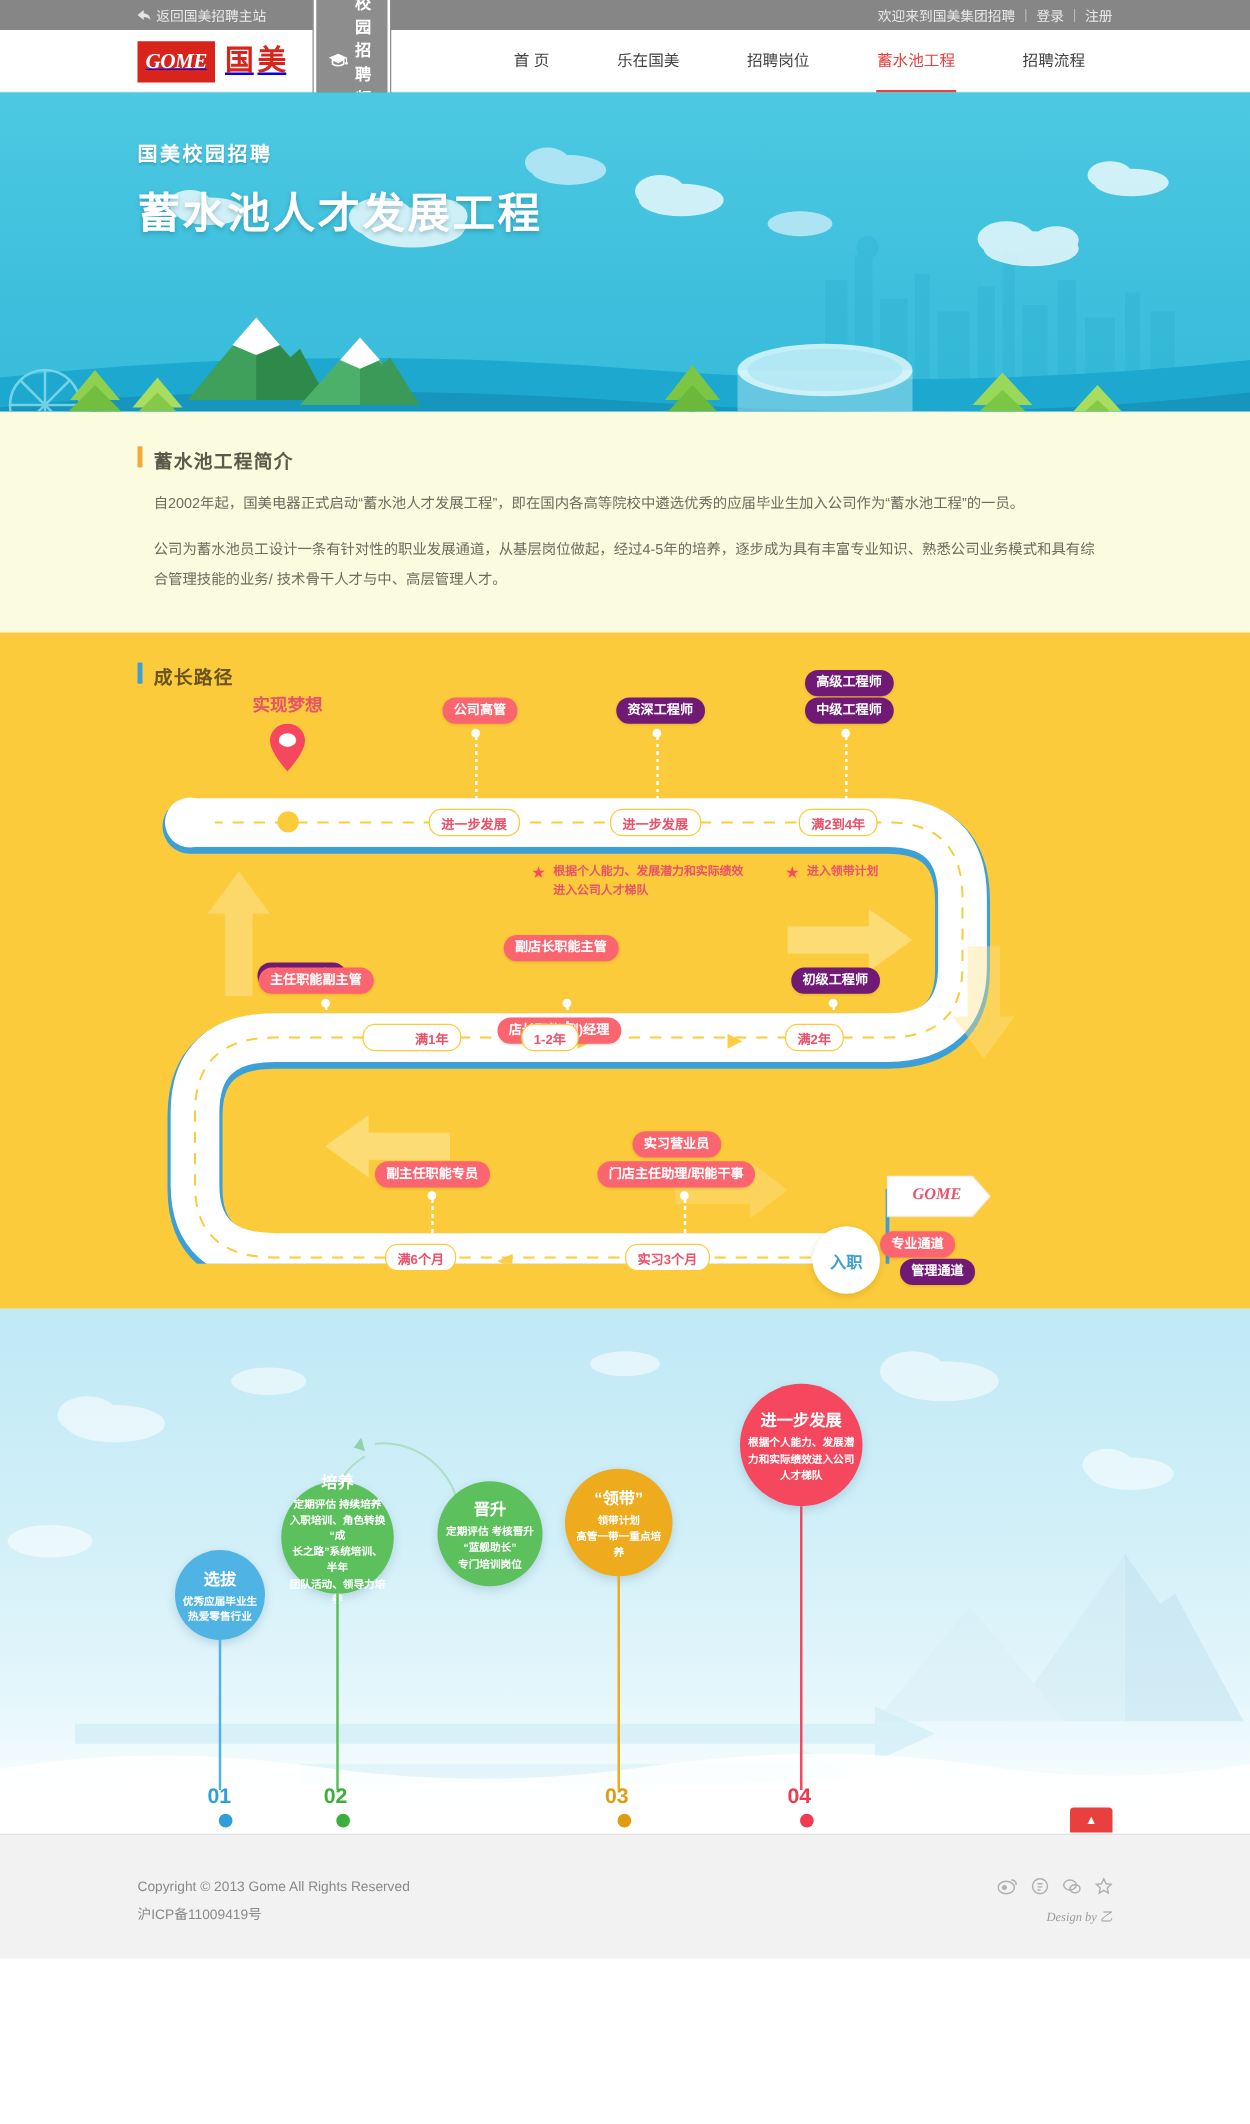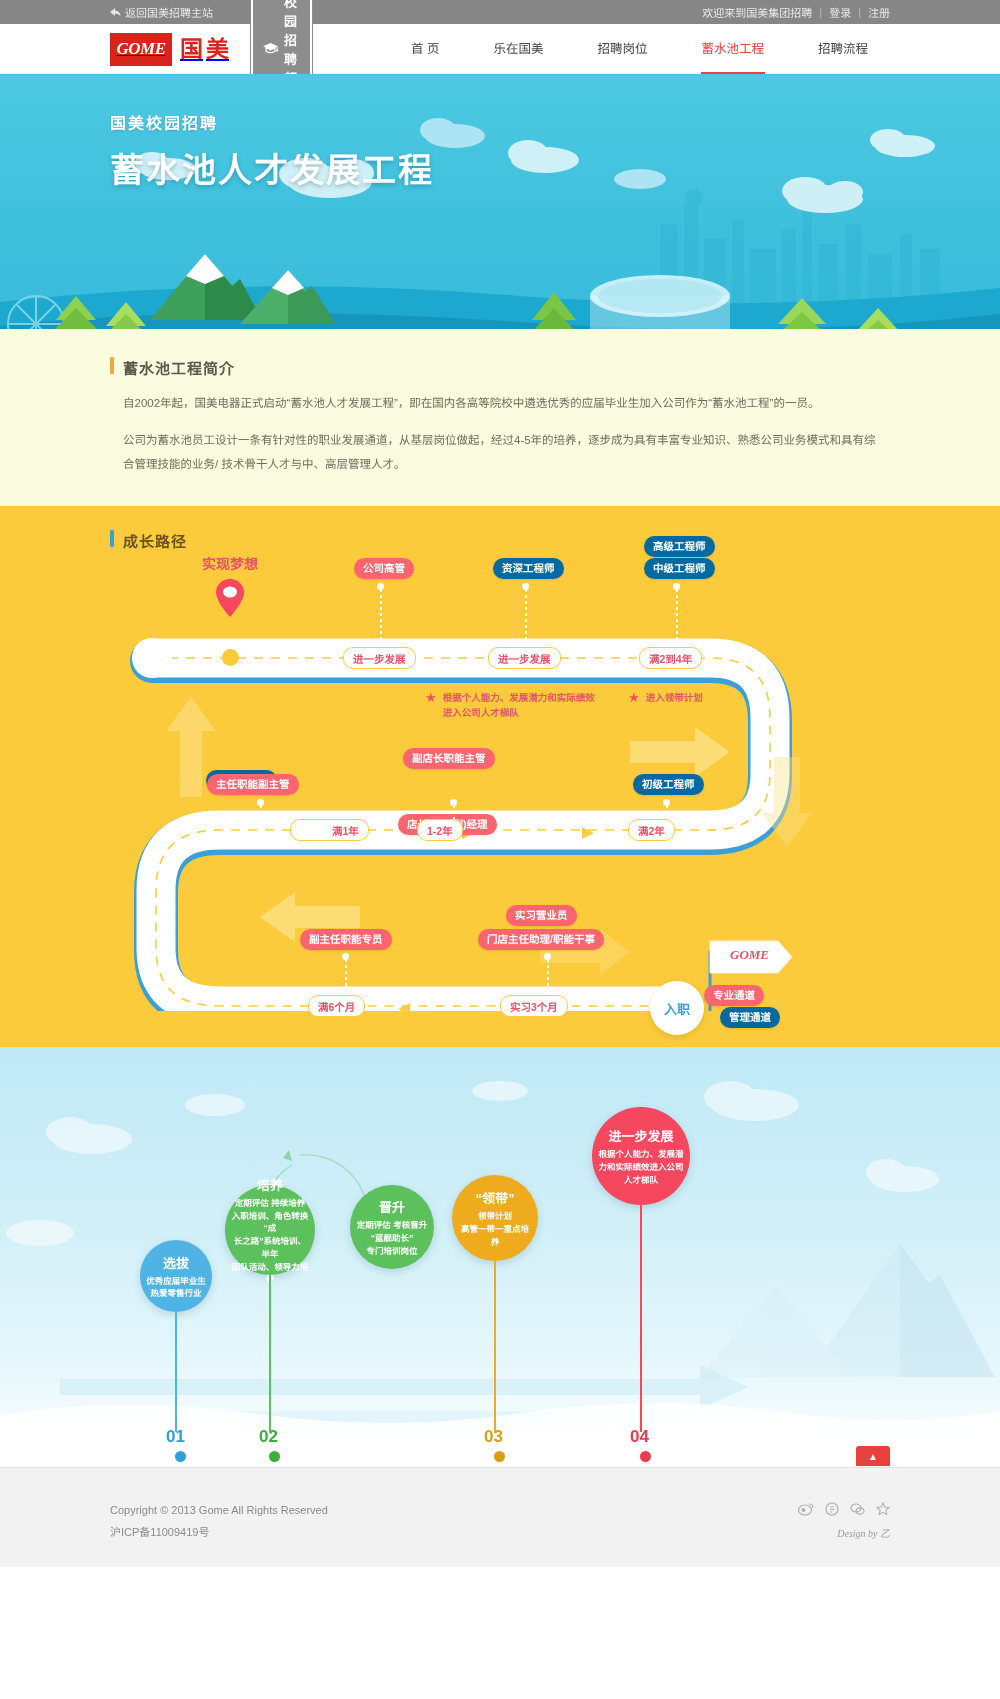--- a/index.html
+++ b/index.html
@@ -87,21 +87,21 @@
   .growth .sec-text { color:#6a5420; }
   .path-canvas { position:relative; width:780px; height:450px; margin-top:10px; }
   .path-svg { position:absolute; left:0; top:0; }
 
   .chip {
     position:absolute; color:#fff; font-size:10.5px; font-weight:bold;
     border-radius:11px; padding:3px 9px; white-space:nowrap; line-height:1.35;
     box-shadow:0 1px 2px rgba(120,80,0,.18);
   }
   .chip.red  { background:#fb6570; }
-  .chip.blue { background:#0369a1; }
+  .chip.blue { background:#701a75; }
   .chip-dot { position:absolute; width:7px; height:7px; border-radius:50%; background:#fff; }
   .chip-stem { position:absolute; width:2px; background:repeating-linear-gradient(#fff 0 3px, transparent 3px 6px); }
 
   .timechip {
     position:absolute; background:#fff; border:1.5px solid #fbcb3b; color:#e8536a;
     font-size:10.5px; font-weight:bold; border-radius:10px; padding:2.5px 9px;
     white-space:nowrap;
   }
   .note { position:absolute; display:flex; gap:6px; align-items:flex-start; }
   .note .star { color:#fb4b5f; font-size:13px; line-height:1.1; }

